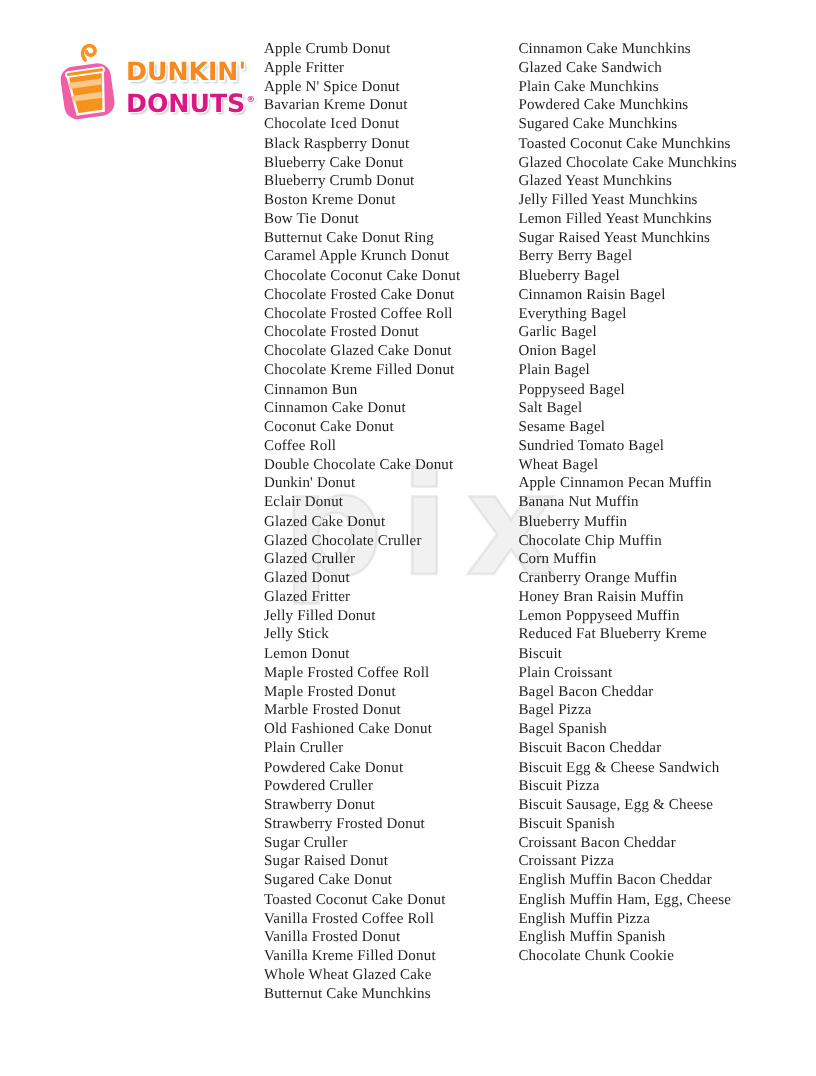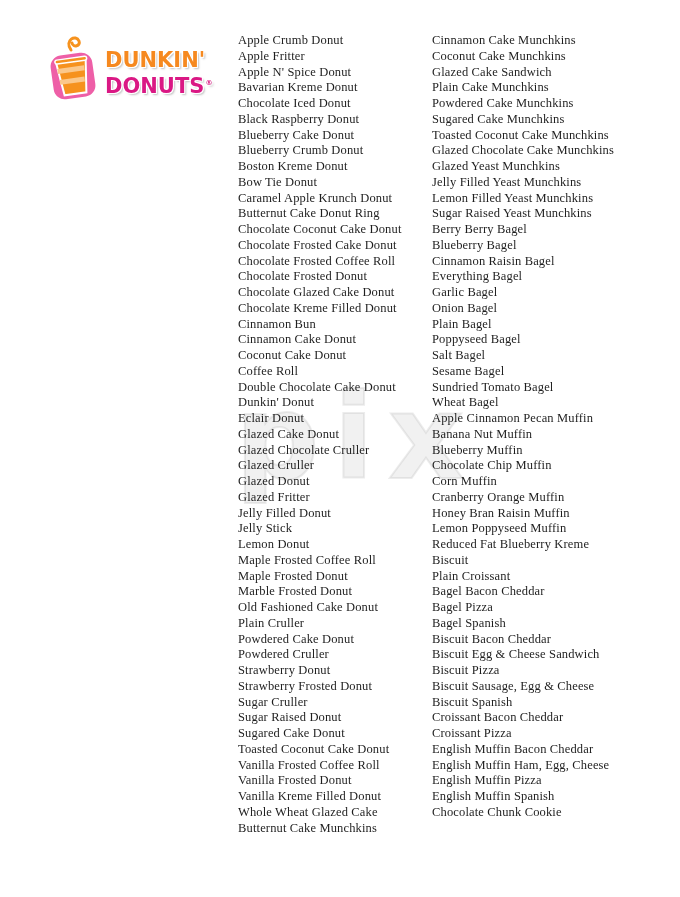--- a/index.html
+++ b/index.html
@@ -44,21 +44,21 @@
     -webkit-text-stroke:2px rgba(170,170,170,0.22);
     pointer-events:none;
     user-select:none;
   }
 
   
   .col{
     position:absolute;top:33px;
     margin:0;padding:0;list-style:none;
   }
-  .col-left{left:238px;}
+  .col-left{left:220px;}
   .col-right{left:432px;}
   .item{
     height:15.75px;line-height:15.75px;
     font-size:12.5px;
     color:#1e1e1e;
     letter-spacing:0.15px;
     white-space:nowrap;
   }
 </style>
 </head>
@@ -95,22 +95,22 @@
   <li class="item">Apple Crumb Donut</li>
       <li class="item">Apple Fritter</li>
       <li class="item">Apple N' Spice Donut</li>
       <li class="item">Bavarian Kreme Donut</li>
       <li class="item">Chocolate Iced Donut</li>
       <li class="item">Black Raspberry Donut</li>
       <li class="item">Blueberry Cake Donut</li>
       <li class="item">Blueberry Crumb Donut</li>
       <li class="item">Boston Kreme Donut</li>
       <li class="item">Bow Tie Donut</li>
+      <li class="item">Butternut Cake Donut Ring</li>
       <li class="item">Caramel Apple Krunch Donut</li>
-      <li class="item">Butternut Cake Donut Ring</li>
       <li class="item">Chocolate Coconut Cake Donut</li>
       <li class="item">Chocolate Frosted Cake Donut</li>
       <li class="item">Chocolate Frosted Coffee Roll</li>
       <li class="item">Chocolate Frosted Donut</li>
       <li class="item">Chocolate Glazed Cake Donut</li>
       <li class="item">Chocolate Kreme Filled Donut</li>
       <li class="item">Cinnamon Bun</li>
       <li class="item">Cinnamon Cake Donut</li>
       <li class="item">Coconut Cake Donut</li>
       <li class="item">Coffee Roll</li>
@@ -141,21 +141,20 @@
       <li class="item">Vanilla Frosted Coffee Roll</li>
       <li class="item">Vanilla Frosted Donut</li>
       <li class="item">Vanilla Kreme Filled Donut</li>
       <li class="item">Whole Wheat Glazed Cake</li>
       <li class="item">Butternut Cake Munchkins</li>
     </ul>
 
   <ul class="col col-right">
 
   <li class="item">Cinnamon Cake Munchkins</li>
-      <li class="item">Coconut Cake Munchkins</li>
       <li class="item">Glazed Cake Sandwich</li>
       <li class="item">Plain Cake Munchkins</li>
       <li class="item">Powdered Cake Munchkins</li>
       <li class="item">Sugared Cake Munchkins</li>
       <li class="item">Toasted Coconut Cake Munchkins</li>
       <li class="item">Glazed Chocolate Cake Munchkins</li>
       <li class="item">Glazed Yeast Munchkins</li>
       <li class="item">Jelly Filled Yeast Munchkins</li>
       <li class="item">Lemon Filled Yeast Munchkins</li>
       <li class="item">Sugar Raised Yeast Munchkins</li>

